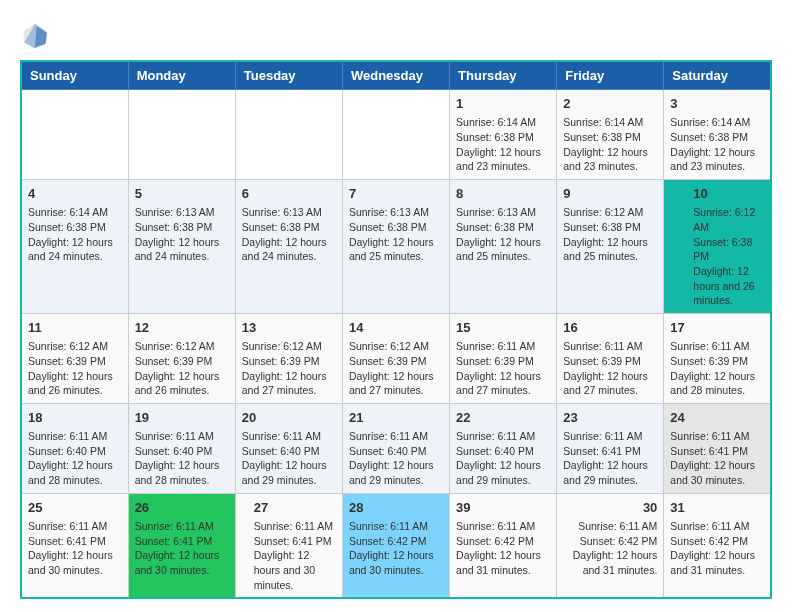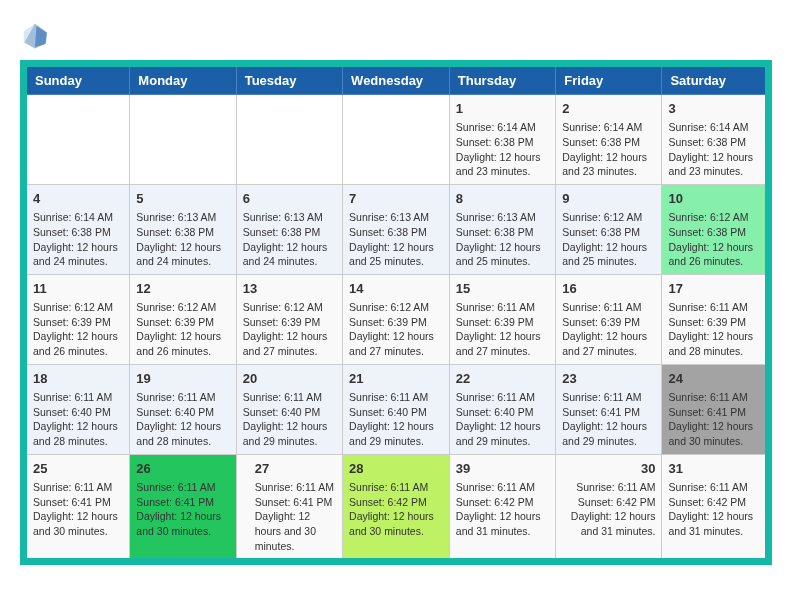--- a/index.html
+++ b/index.html
@@ -48,21 +48,21 @@
       font-weight: bold;
       color: #333;
     }
     .subtitle {
       font-size: 16px;
       color: #555;
     }
     .calendar {
       width: 100%;
       border-collapse: collapse;
-      border: 7px solid #14b8a6;
+      border: 2px solid #14b8a6;
     }
     .calendar th {
       background-color: #1a5fa8;
       color: white;
       font-size: 13px;
       font-weight: bold;
       padding: 6px 8px;
       text-align: left;
       border: 1px solid #4a7fc0;
     }
@@ -180,21 +180,21 @@
           <span style="display: block;">Sunrise: 6:13 AM</span>
           <span style="display: block;">Sunset: 6:38 PM</span>
           <span style="display: block;">Daylight: 12 hours and 25 minutes.</span>
         </td>
         <td style="background: rgb(238, 243, 250);">
           <span class="day-num">9</span>
           <span style="display: block;">Sunrise: 6:12 AM</span>
           <span style="display: block;">Sunset: 6:38 PM</span>
           <span style="display: block;">Daylight: 12 hours and 25 minutes.</span>
         </td>
-        <td style="background: #86efac;">
+        <td style="background: #14b8a6; padding-left: 29px;">
           <span class="day-num">10</span>
           <span style="display: block;">Sunrise: 6:12 AM</span>
           <span style="display: block;">Sunset: 6:38 PM</span>
           <span style="display: block;">Daylight: 12 hours and 26 minutes.</span>
         </td>
       </tr>
       <tr>
         <td style="background: rgb(249, 249, 249);">
           <span class="day-num">11</span>
           <span style="display: block;">Sunrise: 6:12 AM</span>
@@ -268,21 +268,21 @@
           <span style="display: block;">Sunrise: 6:11 AM</span>
           <span style="display: block;">Sunset: 6:40 PM</span>
           <span style="display: block;">Daylight: 12 hours and 29 minutes.</span>
         </td>
         <td style="background: rgb(238, 243, 250);">
           <span class="day-num">23</span>
           <span style="display: block;">Sunrise: 6:11 AM</span>
           <span style="display: block;">Sunset: 6:41 PM</span>
           <span style="display: block;">Daylight: 12 hours and 29 minutes.</span>
         </td>
-        <td style="background: #a3a3a3;">
+        <td style="background: #e5e5e5;">
           <span class="day-num">24</span>
           <span style="display: block;">Sunrise: 6:11 AM</span>
           <span style="display: block;">Sunset: 6:41 PM</span>
           <span style="display: block;">Daylight: 12 hours and 30 minutes.</span>
         </td>
       </tr>
       <tr>
         <td style="background: rgb(249, 249, 249);">
           <span class="day-num">25</span>
           <span style="display: block;">Sunrise: 6:11 AM</span>
@@ -294,21 +294,21 @@
           <span style="display: block;">Sunrise: 6:11 AM</span>
           <span style="display: block;">Sunset: 6:41 PM</span>
           <span style="display: block;">Daylight: 12 hours and 30 minutes.</span>
         </td>
         <td style="background: rgb(249, 249, 249); padding-left: 18px;">
           <span class="day-num">27</span>
           <span style="display: block;">Sunrise: 6:11 AM</span>
           <span style="display: block;">Sunset: 6:41 PM</span>
           <span style="display: block;">Daylight: 12 hours and 30 minutes.</span>
         </td>
-        <td style="background: #bef264;">
+        <td style="background: #7dd3fc;">
           <span class="day-num">28</span>
           <span style="display: block;">Sunrise: 6:11 AM</span>
           <span style="display: block;">Sunset: 6:42 PM</span>
           <span style="display: block;">Daylight: 12 hours and 30 minutes.</span>
         </td>
         <td style="background: rgb(249, 249, 249);">
           <span class="day-num">39</span>
           <span style="display: block;">Sunrise: 6:11 AM</span>
           <span style="display: block;">Sunset: 6:42 PM</span>
           <span style="display: block;">Daylight: 12 hours and 31 minutes.</span>

